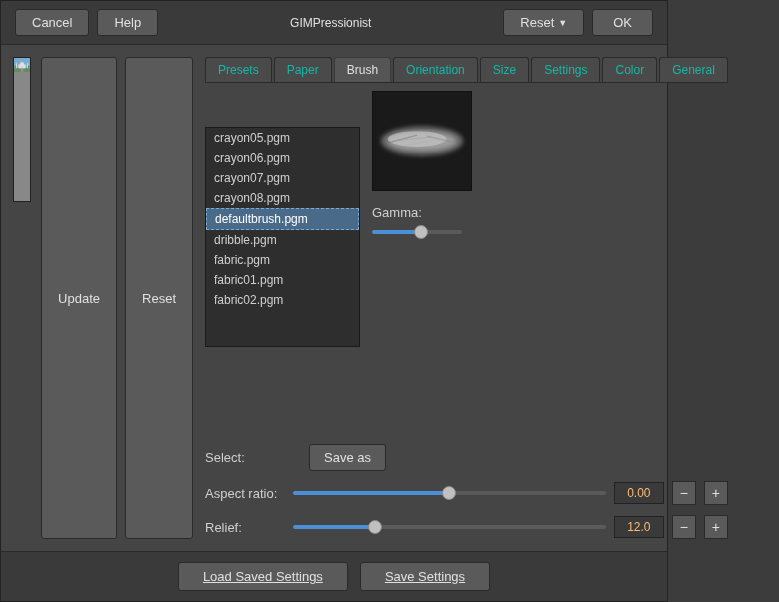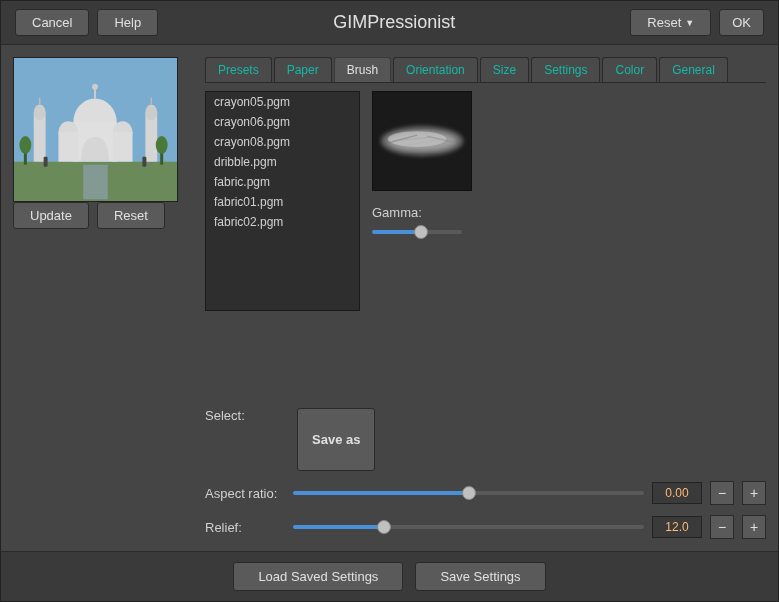--- a/index.html
+++ b/index.html
@@ -7,53 +7,53 @@
       width: 779px;
       height: 602px;
       background: #3c3c3c;
       font-family: sans-serif;
       font-size: 13px;
       color: #e0e0e0;
       overflow: hidden;
     }
 
     .dialog {
-      width: 779px;
+      width: 668px;
       height: 602px;
       background: #454545;
       border: 1px solid #222;
       display: flex;
       flex-direction: column;
     }
 
     
     .header {
       display: flex;
       align-items: center;
       justify-content: space-between;
       padding: 8px 14px;
       background: #3a3a3a;
       border-bottom: 1px solid #2a2a2a;
     }
     .header-left { display: flex; gap: 8px; }
-    .header-title { flex: 1; text-align: center; font-size: 18px; color: #e0e0e0; }
+    .header-title { flex: 1; text-align: center; font-size: 12px; color: #e0e0e0; }
     .header-right { display: flex; gap: 8px; }
 
     .btn {
       background: #5a5a5a;
       border: 1px solid #2a2a2a;
       color: #e0e0e0;
       padding: 5px 16px;
       cursor: pointer;
       border-radius: 3px;
       font-size: 13px;
     }
     .btn-ok {
       background: #5a5a5a;
-      padding: 5px 12px;
+      padding: 5px 20px;
     }
     .btn-reset {
       display: flex;
       align-items: center;
       gap: 4px;
     }
     .chevron-down {
       font-size: 9px;
     }
 
@@ -61,21 +61,22 @@
     .main-content {
       display: flex;
       flex: 1;
       padding: 12px;
       gap: 12px;
     }
 
     
     .left-panel {
       display: flex;
-      flex-direction: column;
+      flex-direction: row;
+      gap: 10px;
       width: 180px;
       flex-shrink: 0;
     }
     .preview-image {
       width: 165px;
       height: 145px;
       background: #888;
       overflow: hidden;
       border: 1px solid #222;
       position: relative;
@@ -124,20 +125,21 @@
     }
 
     
     .brush-list-container {
       width: 155px;
       height: 220px;
       background: #2e2e2e;
       border: 1px solid #1a1a1a;
       overflow-y: auto;
       flex-shrink: 0;
+      margin-top: 36px;
     }
     .brush-list-container::-webkit-scrollbar { width: 8px; }
     .brush-list-container::-webkit-scrollbar-track { background: #3a3a3a; }
     .brush-list-container::-webkit-scrollbar-thumb { background: #5a5a5a; }
 
     .brush-item {
       padding: 3px 8px;
       cursor: pointer;
       color: #d0d0d0;
       font-size: 12px;
@@ -206,21 +208,22 @@
     
     .bottom-controls {
       margin-top: 6px;
       display: flex;
       flex-direction: column;
       gap: 10px;
     }
 
     .select-row {
       display: flex;
-      gap: 12px;
+      align-items: center;
+      gap: 24px;
     }
     .select-label { color: #d0d0d0; width: 80px; }
     .select-wrapper {
       flex: 1;
       position: relative;
     }
     .select-wrapper::after {
       content: '▼';
       position: absolute;
       right: 6px;
@@ -236,23 +239,22 @@
       border: 1px solid #222;
       color: #d0d0d0;
       padding: 4px 20px 4px 6px;
       font-size: 12px;
       cursor: pointer;
       appearance: none;
       -webkit-appearance: none;
     }
 
     .btn-saveas {
-      padding: 23px 14px;
+      padding: 5px 14px;
       white-space: nowrap;
-      font-weight: bold;
     }
 
     .slider-row {
       display: flex;
       align-items: center;
       gap: 8px;
     }
     .slider-label { color: #d0d0d0; width: 80px; }
     .slider-value {
       width: 50px;
@@ -287,20 +289,21 @@
     }
 
     
     .footer {
       display: flex;
       justify-content: center;
       gap: 12px;
       padding: 10px 14px;
       border-top: 1px solid #2a2a2a;
       background: #3a3a3a;
+      text-decoration: underline;
     }
     .btn-footer {
       padding: 6px 24px;
     }
   </style>
 </head>
 <body>
 
 <div class="dialog">
 
@@ -378,21 +381,23 @@
         <div class="tab">Settings</div>
         <div class="tab">Color</div>
         <div class="tab">General</div>
       </div>
 
       <div class="brush-content">
 
         <div class="brush-list-container">
           <div class="brush-item">crayon05.pgm</div>
           <div class="brush-item">crayon06.pgm</div>
+          <div class="brush-item">crayon07.pgm</div>
           <div class="brush-item">crayon08.pgm</div>
+          <div class="brush-item selected">defaultbrush.pgm</div>
           <div class="brush-item">dribble.pgm</div>
           <div class="brush-item">fabric.pgm</div>
           <div class="brush-item">fabric01.pgm</div>
           <div class="brush-item">fabric02.pgm</div>
         </div>
 
         <div class="brush-right">
 
           <div class="brush-preview">
             <svg viewBox="0 0 100 100" xmlns="http://www.w3.org/2000/svg" width="100" height="100">

